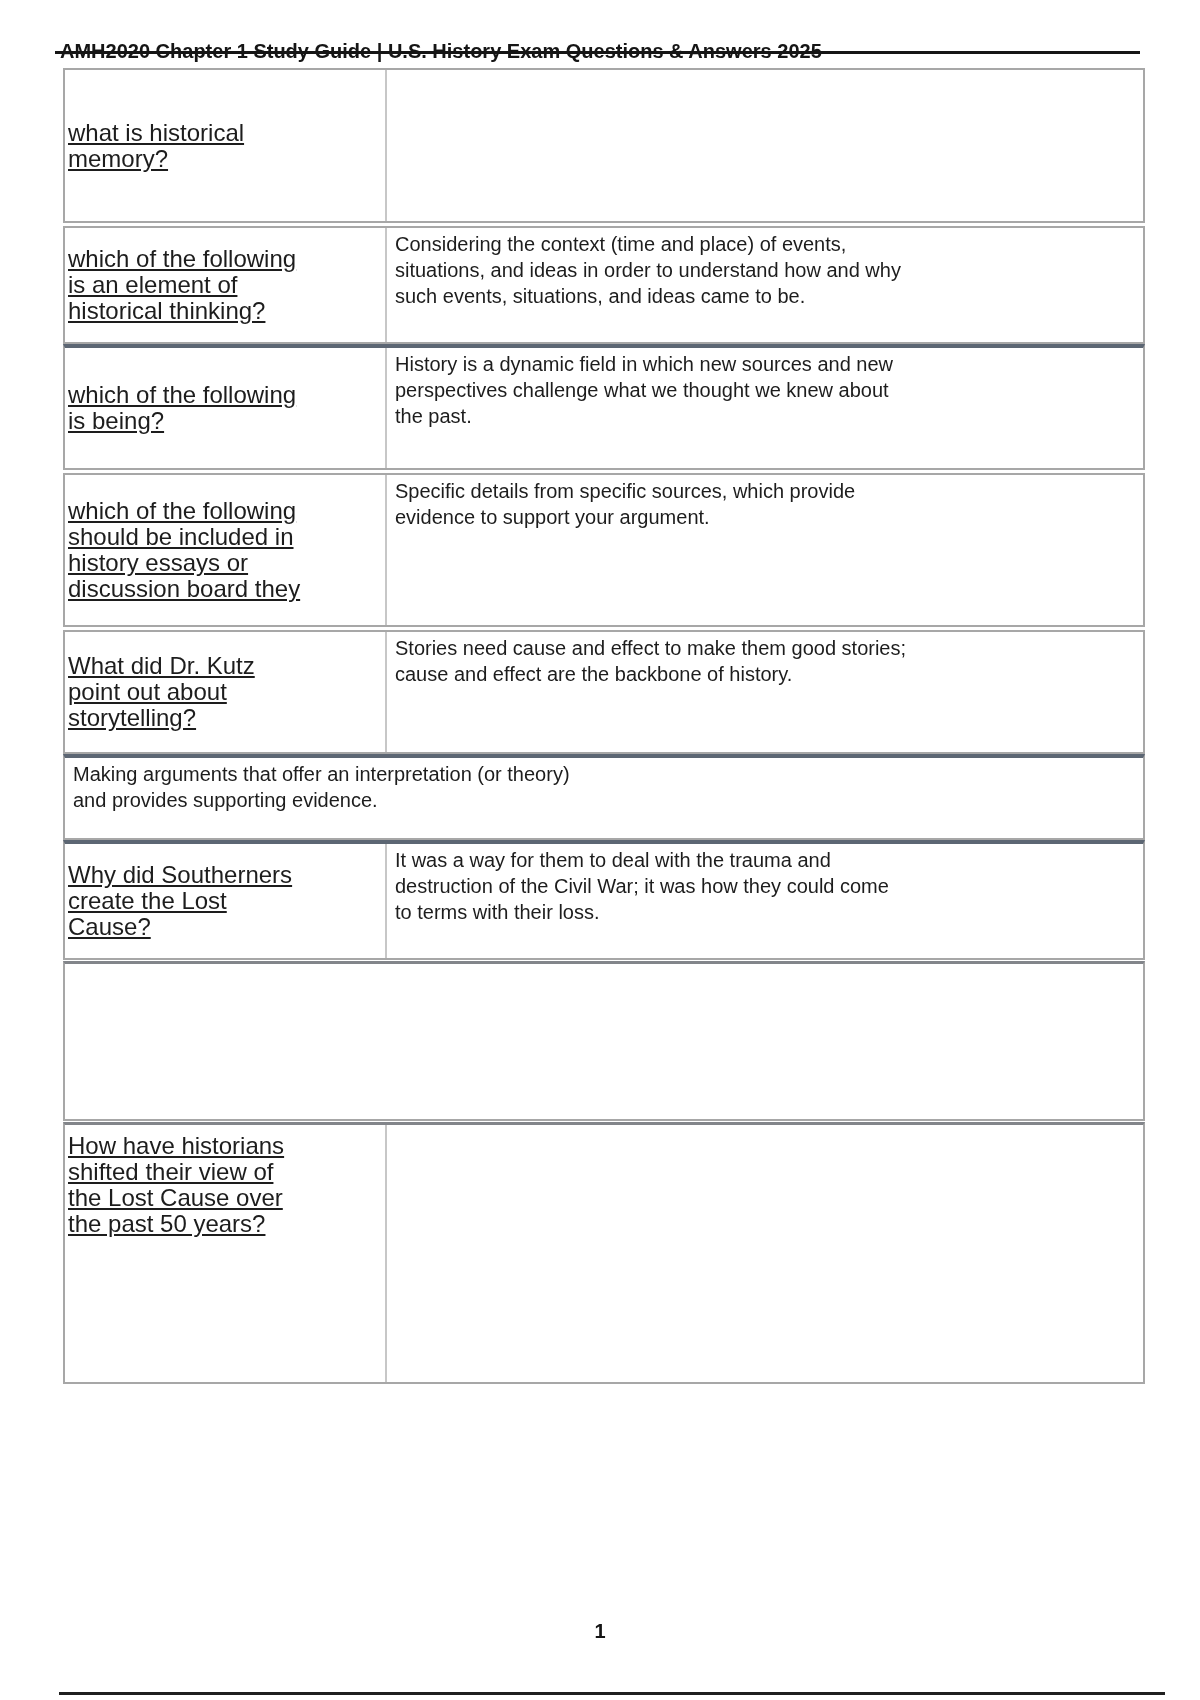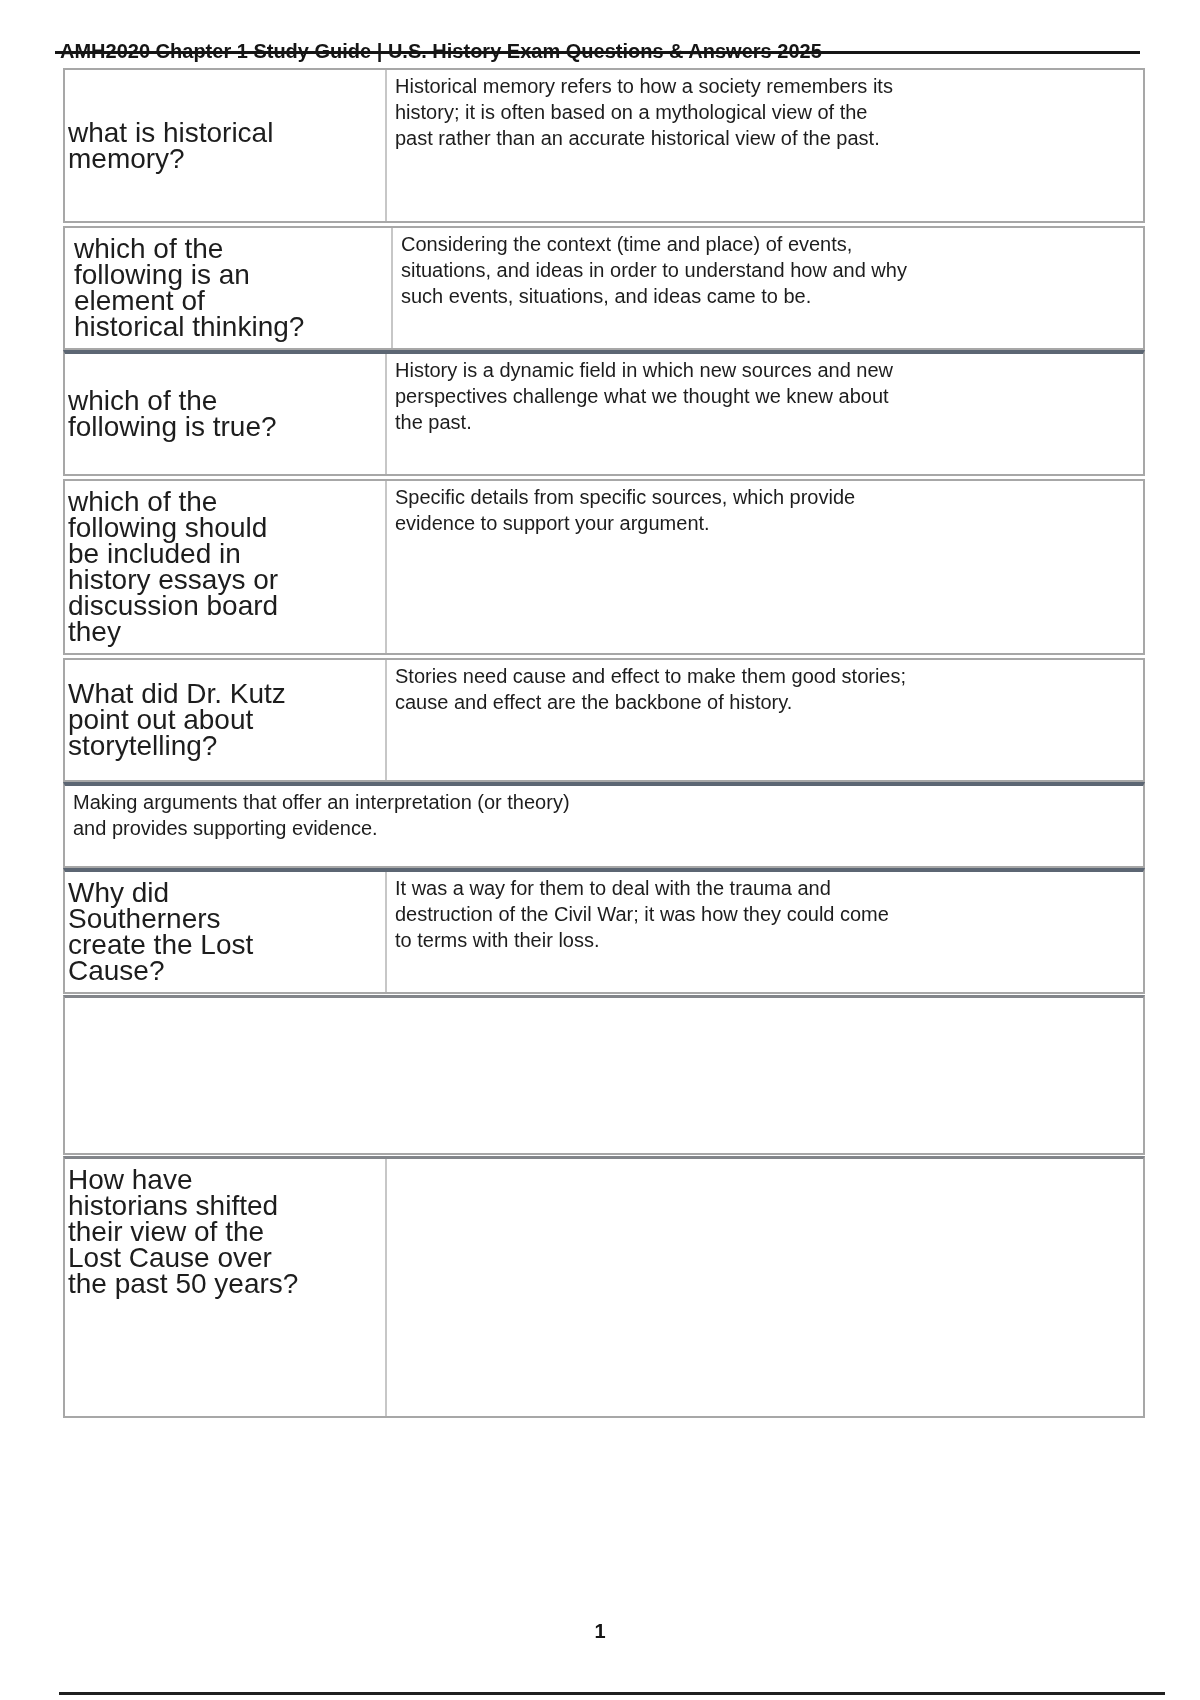--- a/index.html
+++ b/index.html
@@ -54,34 +54,35 @@
   .row:first-child { margin-top: 0; }
   .row.sep-thick { border-top: 4px solid #5c6673; margin-top: 0; }
   .row.sep-med   { border-top: 3px solid #82858a; margin-top: 1px; }
   .qcell {
     width: 322px;
     flex: 0 0 322px;
     border-right: 2px solid #c7c7c7;
     display: flex;
     align-items: center;
     padding: 8px 80px 8px 3px;
-    font-size: 28px;
+    font-size: 24px;
     line-height: 26px;
+    text-decoration: underline;
   }
   .qcell.align-top { align-items: flex-start; }
   .acell {
     flex: 1 1 auto;
     padding: 3px 10px 10px 8px;
     font-size: 20px;
     line-height: 26px;
   }
   .acell .atext { max-width: 512px; }
   
   .r1 { min-height: 155px; }
-  .r2 { min-height: 118px; padding-left: 6px; }
+  .r2 { min-height: 118px; }
   .r3 { min-height: 126px; }
   .r4 { min-height: 154px; }
   .r5 { min-height: 124px; }
   .r6 { min-height: 86px; }
   .r7 { min-height: 120px; }
   .r8 { min-height: 160px; }
   .r9 { min-height: 262px; }
   
   .page-number {
     position: absolute;
@@ -109,34 +110,31 @@
 
   <div class="title-wrap">
     <div class="doc-title">AMH2020 Chapter 1 Study Guide | U.S. History Exam Questions &amp; Answers 2025</div>
     <div class="strike-line"></div>
   </div>
 
   <div class="qa-table">
 
     <div class="row r1">
       <div class="qcell">what is historical memory?</div>
-      <div class="acell">
-        <div class="atext">Historical memory refers to how a society remembers its history; it is often based on a mythological view of the past rather than an accurate historical view of the past.</div>
-      </div>
     </div>
 
     <div class="row r2">
       <div class="qcell">which of the following is an element of historical thinking?</div>
       <div class="acell">
         <div class="atext">Considering the context (time and place) of events, situations, and ideas in order to understand how and why such events, situations, and ideas came to be.</div>
       </div>
     </div>
 
     <div class="row r3 sep-thick">
-      <div class="qcell">which of the following is true?</div>
+      <div class="qcell">which of the following is being?</div>
       <div class="acell">
         <div class="atext">History is a dynamic field in which new sources and new perspectives challenge what we thought we knew about the past.</div>
       </div>
     </div>
 
     <div class="row r4">
       <div class="qcell">which of the following should be included in history essays or discussion board they</div>
       <div class="acell">
         <div class="atext">Specific details from specific sources, which provide evidence to support your argument.</div>
       </div>

